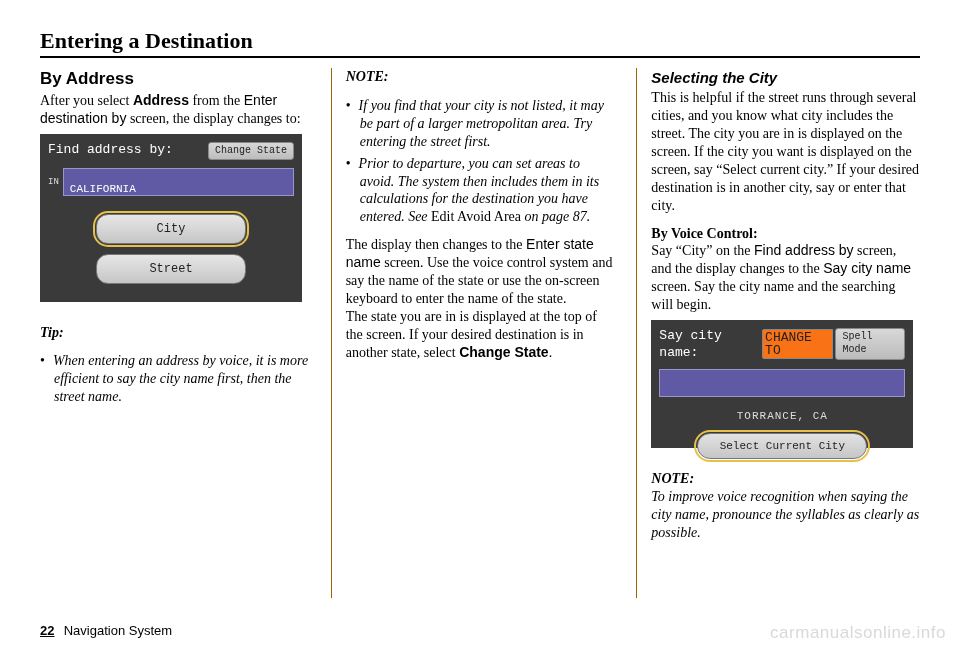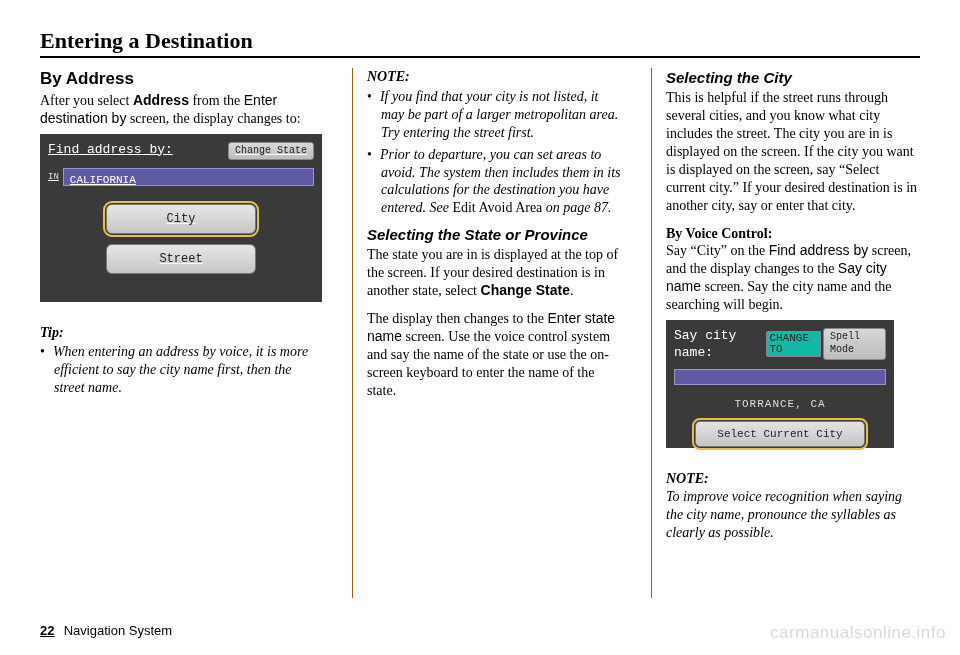--- a/index.html
+++ b/index.html
@@ -1,56 +1,56 @@
 <!DOCTYPE html>
 <html><head>
 <meta charset="utf-8">
 <style>
   * { box-sizing: border-box; margin: 0; padding: 0; }
   html, body { width: 960px; height: 655px; background: #fff; font-family: "Times New Roman", Times, serif; color: #000; }
   .page { width: 960px; height: 655px; position: relative; padding: 28px 40px 20px 40px; }
   .page-title { font-size: 22px; font-weight: bold; margin-bottom: 2px; }
   .rule { border: none; border-top: 2px solid #000; margin-bottom: 10px; }
-  .columns { display: flex; gap: 16px; height: 530px; }
+  .columns { display: flex; gap: 8px; height: 530px; }
   .col { flex: 1; padding: 0 14px; font-size: 14px; line-height: 1.28; }
   .col + .col { border-left: 1px solid #a16207; }
   .col h2 { font-size: 17px; font-weight: bold; margin-bottom: 2px; font-family: Arial, Helvetica, sans-serif; }
   .col h3 { font-size: 15px; font-weight: bold; font-style: italic; margin: 8px 0 2px 0; font-family: Arial, Helvetica, sans-serif; }
   .sans { font-family: Arial, Helvetica, sans-serif; }
   .sansb { font-family: Arial, Helvetica, sans-serif; font-weight: bold; }
   .tip-label, .note-label { font-weight: bold; font-style: italic; margin-top: 22px; display: block; }
-  ul.bullets { list-style: none; padding-left: 0; margin: 2px 0 6px 0; }
+  ul.bullets { list-style: none; padding-left: 0; margin: 11px 0 6px 0; }
   ul.bullets li { font-style: italic; padding-left: 14px; text-indent: -14px; margin-bottom: 4px; }
   ul.bullets li::before { content: "•"; font-style: normal; padding-right: 8px; }
   .italic { font-style: italic; }
   .footer { position: absolute; left: 40px; bottom: 16px; font-size: 13px; }
   .footer .pnum { font-weight: bold; font-family: Arial, Helvetica, sans-serif; margin-right: 6px; text-decoration: underline; }
   .footer .plabel { font-family: Arial, Helvetica, sans-serif; }
   .watermark { position: absolute; right: 14px; bottom: 12px; font-family: Arial, Helvetica, sans-serif; font-size: 17px; color: #d9d9d9; letter-spacing: 0.5px; text-align: center; }
 
   
   .shot { background: #3a3a3a; color: #fff; font-family: "Courier New", monospace; padding: 8px; margin: 6px 0 8px 0; position: relative; }
-  .shot1 { width: 282px; height: 168px; text-decoration: underline; }
+  .shot1 { width: 262px; height: 168px; }
   .shot .title-row { display: flex; align-items: flex-start; justify-content: space-between; }
   .shot .shot-title { font-size: 13px; color: #fff; }
   .shot .pillbtn { background: linear-gradient(#d8d8d8,#bcbcbc); color: #222; font-size: 10px; padding: 2px 6px; border: 1px solid #888; border-radius: 3px; }
   .shot .in-row { display: flex; align-items: center; margin-top: 8px; }
   .shot .in-label { font-size: 9px; color: #ddd; margin-right: 4px; }
-  .shot .in-field { flex: 1; background: #5f5aa3; border: 1px solid #9a96cc; height: 18px; color: #fff; font-size: 11px; padding: 4px 6px; }
+  .shot .in-field { flex: 1; background: #5f5aa3; border: 1px solid #9a96cc; height: 18px; color: #fff; font-size: 11px; padding: 13px 6px; }
   .shot1 .center { display: flex; flex-direction: column; align-items: center; margin-top: 18px; gap: 10px; }
-  .bigbtn { width: 150px; height: 30px; border-radius: 6px; background: linear-gradient(#e6e6e6,#c6c6c6); border: 1px solid #777; color: #222; font-size: 12px; font-family: "Courier New", monospace; display: flex; align-items: center; justify-content: center; }
+  .bigbtn { width: 150px; height: 30px; border-radius: 12px; background: linear-gradient(#e6e6e6,#c6c6c6); border: 1px solid #777; color: #222; font-size: 12px; font-family: "Courier New", monospace; display: flex; align-items: center; justify-content: center; }
   .bigbtn.sel { outline: 2px solid #e6c14a; outline-offset: 1px; }
 
   
-  .shot2 { width: 228px; height: 128px; }
+  .shot2 { width: 262px; height: 128px; }
   .shot2 .pillgroup { display: flex; align-items: center; gap: 2px; }
-  .shot2 .pilllabel { font-size: 11px; color: #222; background: #14b8a6; padding: 1px 2px; border-radius: 2px 0 0 2px; border: 1px solid #888; line-height: 1; }
+  .shot2 .pilllabel { font-size: 13px; color: #222; background: #f97316; padding: 1px 2px; border-radius: 2px 0 0 2px; border: 1px solid #888; line-height: 1; }
   .shot2 .center2 { text-align: center; margin-top: 12px; }
   .shot2 .cityname { color: #ddd; font-size: 11px; letter-spacing: 1px; margin-bottom: 10px; }
-  .shot2 .selbtn { display: inline-flex; width: 170px; height: 26px; border-radius: 5px; background: linear-gradient(#e2e2e2,#c6c6c6); border:1px solid #777; color:#222; font-size: 11px; align-items:center; justify-content:center; outline: 2px solid #e6c14a; outline-offset: 1px; text-align: center; }
+  .shot2 .selbtn { display: inline-flex; width: 170px; height: 26px; border-radius: 13px; background: linear-gradient(#e2e2e2,#c6c6c6); border:1px solid #777; color:#222; font-size: 11px; align-items:center; justify-content:center; outline: 2px solid #e6c14a; outline-offset: 1px; text-align: center; }
 </style>
 </head>
 <body>
 
 <div class="page">
   <div class="page-title">Entering a Destination</div>
   <hr class="rule">
 
   <div class="columns">
 
@@ -81,26 +81,25 @@
       </ul>
     </div>
 
     <div class="col">
       <span class="note-label" style="margin-top:0">NOTE:</span>
       <ul class="bullets">
         <li>If you find that your city is not listed, it may be part of a larger metropolitan area. Try entering the street first.</li>
         <li><span>Prior to departure, you can set areas to avoid. The system then includes them in its calculations for the destination you have entered. See </span><span style="font-style:normal">Edit Avoid Area</span><span> on page 87.</span></li>
       </ul>
 
-      <h3>Selecting the State or Province</h3>
+      <p style="margin-top:10px">
+        <span>The display then changes to the </span><span class="sans">Enter state name</span><span> screen. Use the voice control system and say the name of the state or use the on-screen keyboard to enter the name of the state.</span>
+      </p>
       <p>
         <span>The state you are in is displayed at the top of the screen. If your desired destination is in another state, select </span><span class="sansb">Change State</span><span>.</span>
-      </p>
-      <p style="margin-top:10px">
-        <span>The display then changes to the </span><span class="sans">Enter state name</span><span> screen. Use the voice control system and say the name of the state or use the on-screen keyboard to enter the name of the state.</span>
       </p>
     </div>
 
     <div class="col" style="padding-right:0">
       <h3 style="margin-top:0">Selecting the City</h3>
       <p>This is helpful if the street runs through several cities, and you know what city includes the street. The city you are in is displayed on the screen. If the city you want is displayed on the screen, say “Select current city.” If your desired destination is in another city, say or enter that city.</p>
 
       <p style="margin-top:10px">
         <strong>By Voice Control:</strong><br>
         <span>Say “City” on the </span><span class="sans">Find address by</span><span> screen, and the display changes to the </span><span class="sans">Say city name</span><span> screen. Say the city name and the searching will begin.</span>

